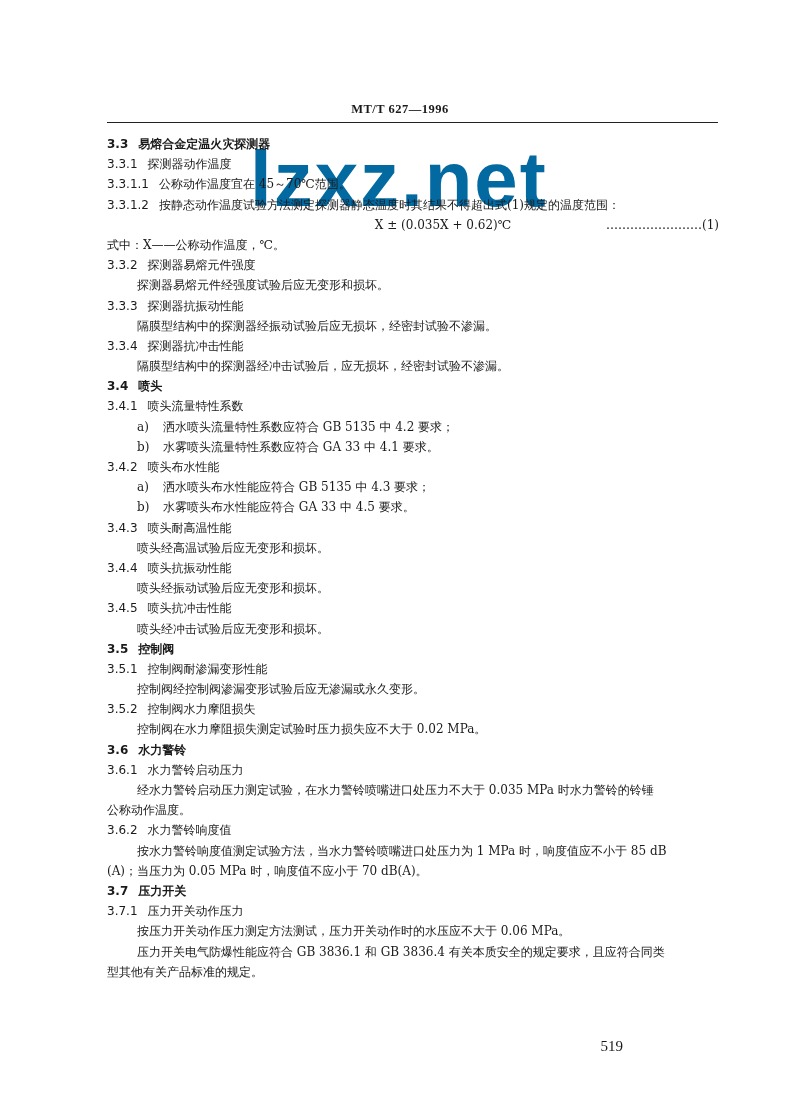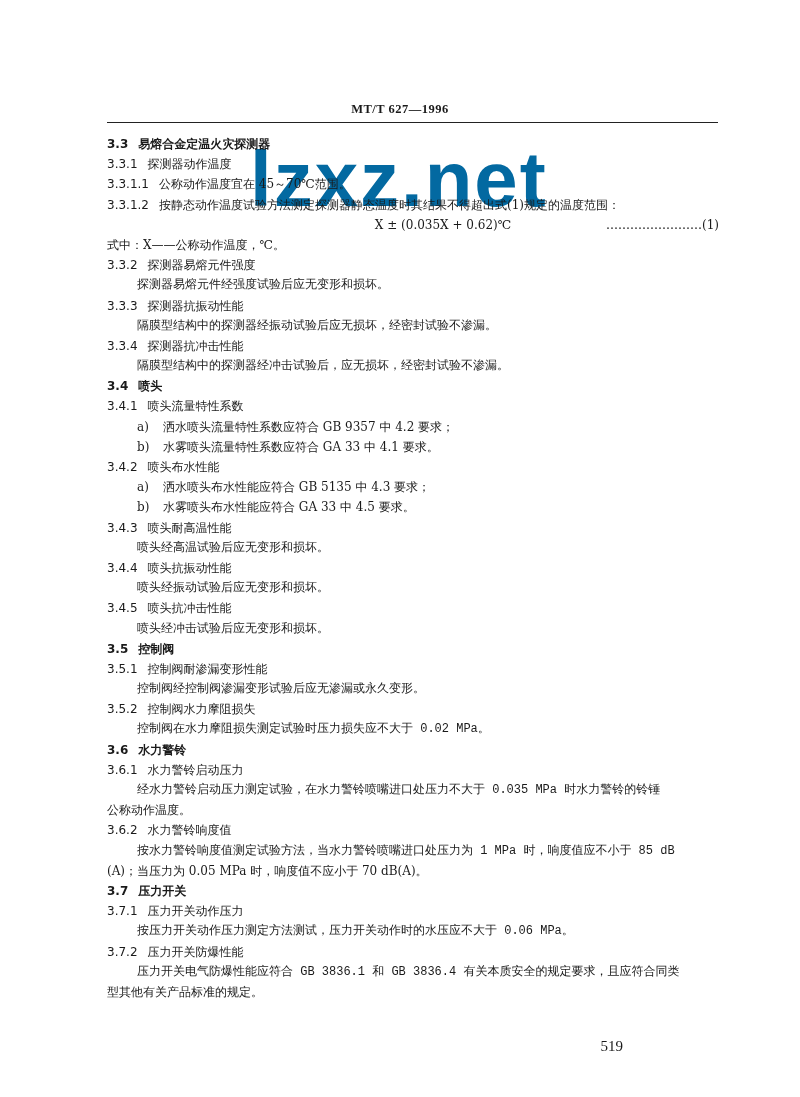--- a/index.html
+++ b/index.html
@@ -14,21 +14,21 @@
   }
   .header-rule { position: absolute; top: 122px; left: 107px; width: 611px; height: 0; border-top: 1.5px solid #222; }
   .watermark {
     position: absolute; left: 250px; top: 140px; font-family: "Liberation Sans", sans-serif;
     font-size: 78px; font-weight: bold; color: #0369a1; letter-spacing: 2px; z-index: 0; line-height: 1;
   }
   .content { position: absolute; left: 107px; top: 134px; width: 612px; z-index: 1; font-size: 12px; line-height: 20.2px; }
   .line { white-space: nowrap; position: relative; height: 20.2px; }
   .num { display: inline-block; font-family: "DejaVu Sans", sans-serif; font-size: 12px; margin-right: 10px; }
   .bold { font-weight: bold; }
-  .indent { padding-left: 30px; font-family: Liberation Mono, monospace; }
+  .indent { padding-left: 30px; }
   .item { padding-left: 30px; }
   .item .mark { display: inline-block; width: 26px; }
   .formula { text-align: center; padding-left: 60px; font-style: normal; }
   .formula .eq { display: inline-block; }
   .formula .ref { position: absolute; right: 0; top: 0; }
   .page-number { position: absolute; right: 105px; top: 1038px; font-size: 15px; font-family: "Liberation Serif", serif; }
 </style>
 </head>
 <body>
 
@@ -74,21 +74,21 @@
     </div>
     <div class="line indent">隔膜型结构中的探测器经冲击试验后，应无损坏，经密封试验不渗漏。</div>
 
     <div class="line bold">
       <span class="num">3.4</span><span>喷头</span>
     </div>
     <div class="line">
       <span class="num">3.4.1</span><span>喷头流量特性系数</span>
     </div>
     <div class="line item">
-      <span class="mark">a)</span><span>洒水喷头流量特性系数应符合 GB 9357 中 4.2 要求；</span>
+      <span class="mark">a)</span><span>洒水喷头流量特性系数应符合 GB 5135 中 4.2 要求；</span>
     </div>
     <div class="line item">
       <span class="mark">b)</span><span>水雾喷头流量特性系数应符合 GA 33 中 4.1 要求。</span>
     </div>
 
     <div class="line">
       <span class="num">3.4.2</span><span>喷头布水性能</span>
     </div>
     <div class="line item">
       <span class="mark">a)</span><span>洒水喷头布水性能应符合 GB 5135 中 4.3 要求；</span>
@@ -138,21 +138,18 @@
     <div class="line indent">按水力警铃响度值测定试验方法，当水力警铃喷嘴进口处压力为 1 MPa 时，响度值应不小于 85 dB</div>
     <div class="line">(A)；当压力为 0.05 MPa 时，响度值不应小于 70 dB(A)。</div>
 
     <div class="line bold">
       <span class="num">3.7</span><span>压力开关</span>
     </div>
     <div class="line">
       <span class="num">3.7.1</span><span>压力开关动作压力</span>
     </div>
     <div class="line indent">按压力开关动作压力测定方法测试，压力开关动作时的水压应不大于 0.06 MPa。</div>
-    <div class="line">
-      <span class="num">3.7.2</span><span>压力开关防爆性能</span>
-    </div>
     <div class="line indent">压力开关电气防爆性能应符合 GB 3836.1 和 GB 3836.4 有关本质安全的规定要求，且应符合同类</div>
     <div class="line">型其他有关产品标准的规定。</div>
   </div>
 
   <div class="page-number">519</div>
 </div>
 
 </body></html>

